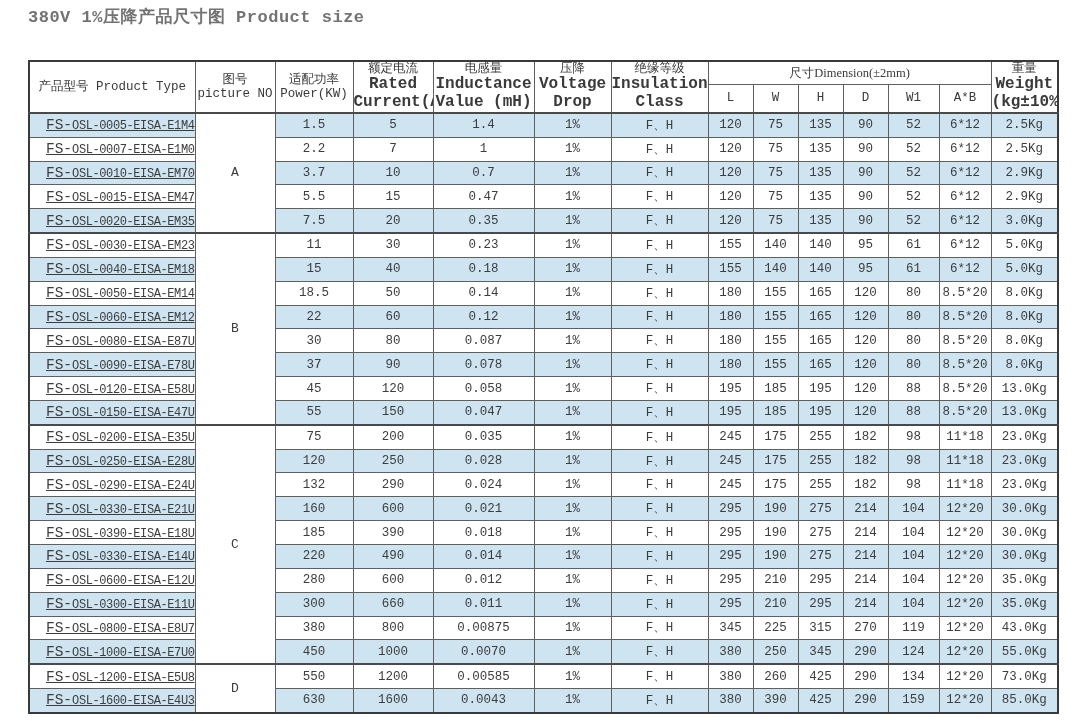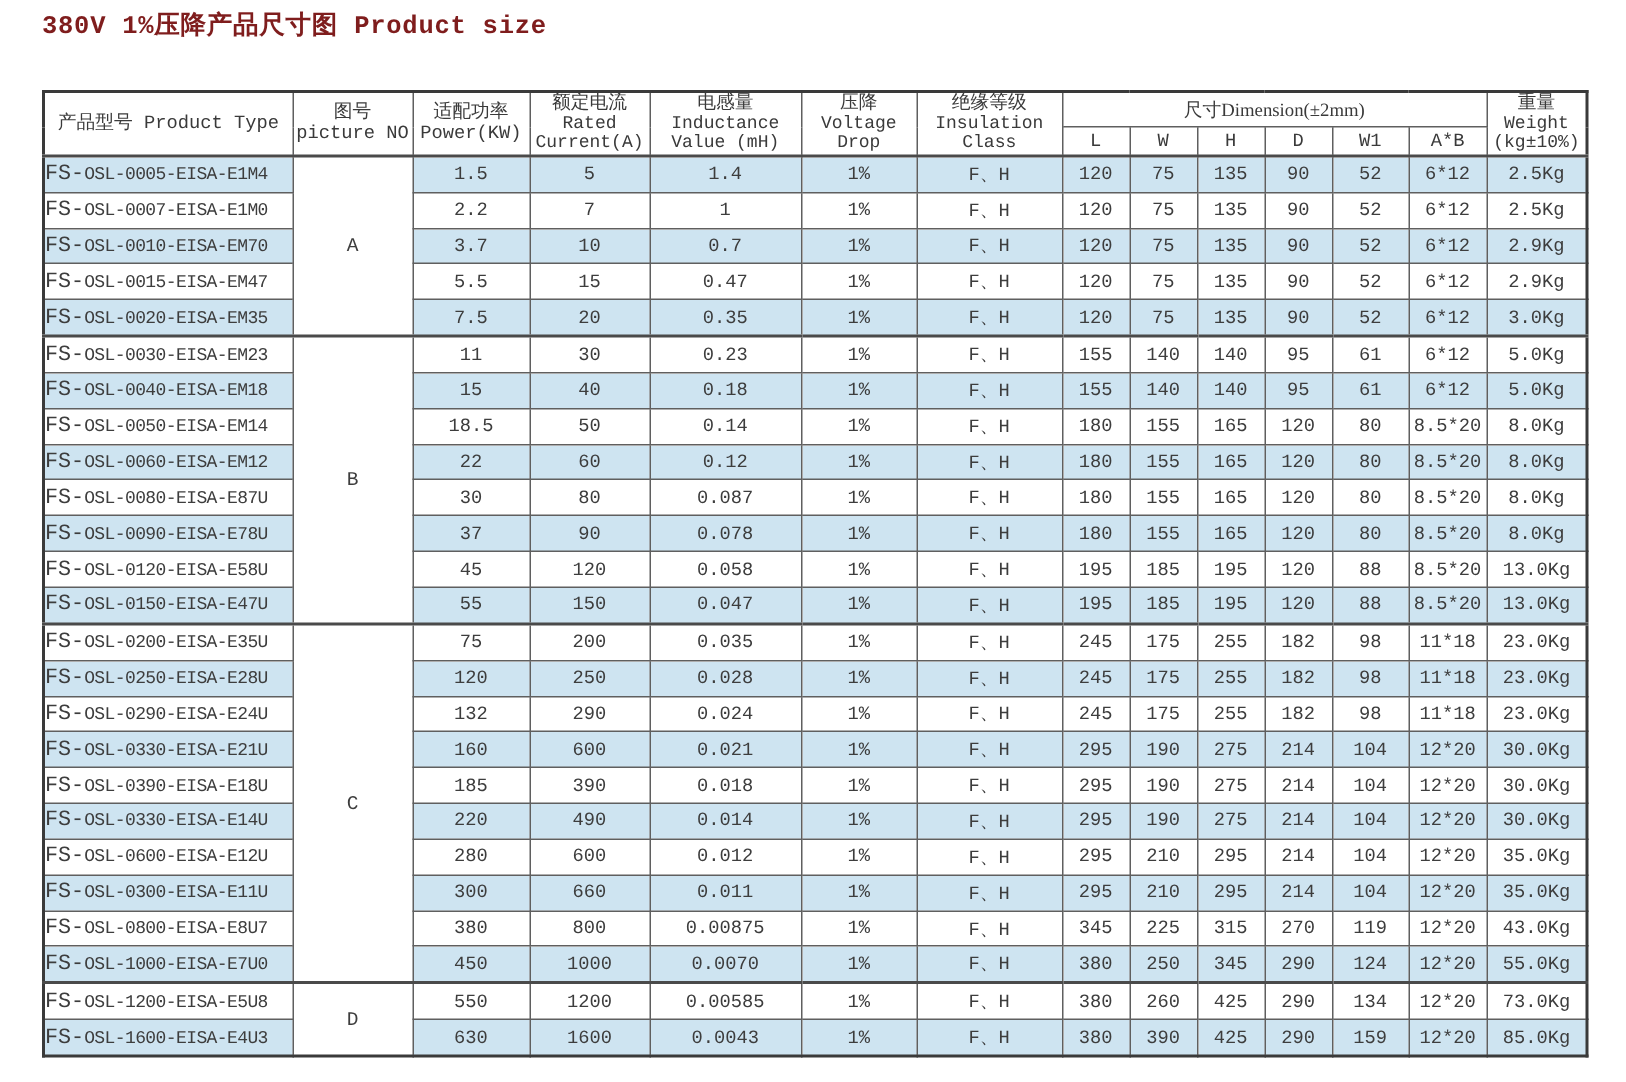--- a/index.html
+++ b/index.html
@@ -9,21 +9,21 @@
     --txt:#3d3d3d;
   }
   html,body{margin:0;padding:0;background:#ffffff;}
   body{
     width:1084px;height:721px;position:relative;
     font-family:"Liberation Mono","DejaVu Sans Mono",monospace;
     color:var(--txt);
   }
   .page-title{
     position:absolute;left:28px;top:5px;
-    font-size:17px;font-weight:bold;color:#7f1d1d;
+    font-size:17px;font-weight:bold;color:#737373;
     letter-spacing:0.5px;white-space:nowrap;text-align:right;
   }
   table.spec{
     position:absolute;left:28px;top:60px;
     width:1029px;border-collapse:collapse;table-layout:fixed;
     border:2px solid var(--outer);
   }
   th,td{
     border:1px solid var(--grid);
     text-align:center;vertical-align:middle;
@@ -32,25 +32,25 @@
   }
   thead th{font-size:12.5px;line-height:1.12;color:#3a3a3a;}
   thead tr.h-top th{height:22px;}
   thead{border-bottom:2px solid #4a4a4a;}
   .hdr-lines{display:block;}
   tbody td{height:22.85px;font-size:12.5px;color:var(--txt);}
   tr.blue td{background:var(--stripe);}
   tr.white td{background:#ffffff;}
   tr.group-start td{border-top:2px solid #4a4a4a;margin-top:24px;}
   td.picture-cell{background:#ffffff !important;font-size:13px;}
-  td.model-cell{text-align:left;padding-left:0;letter-spacing:-0.4px;}
+  td.model-cell{text-align:right;padding-left:0;letter-spacing:-0.4px;text-decoration:underline;}
   .model-prefix{font-size:14.5px;letter-spacing:0;}
   .model-rest{font-size:12px;}
   .dim-head{font-size:12.5px;font-family:Liberation Serif, serif;}
-  .small-line{font-size:12px;}
+  .small-line{font-size:16px;font-weight:bold;}
 </style>
 </head>
 <body>
 
 <div class="page-title">380V 1%压降产品尺寸图 Product size</div>
 
 <table class="spec">
   <colgroup>
     <col style="width:166px">
       <col style="width:80px">

